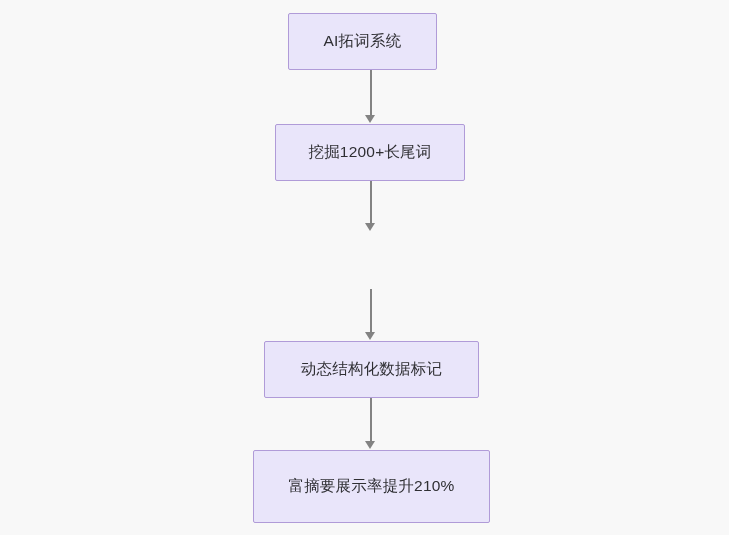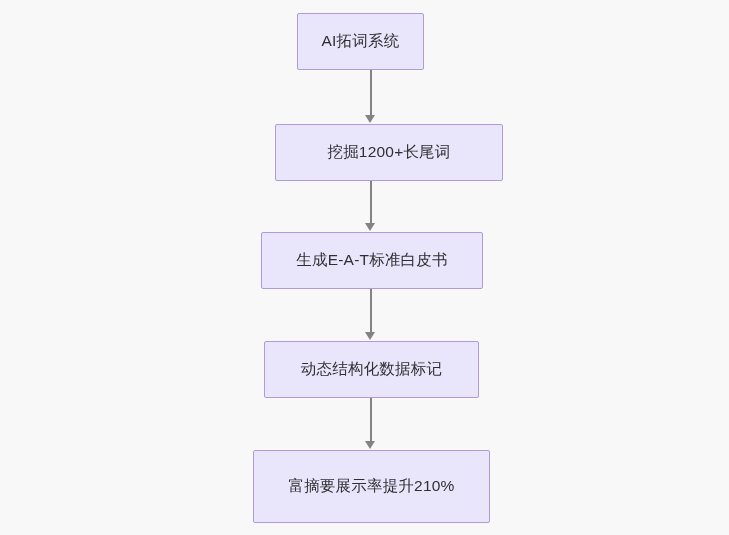--- a/index.html
+++ b/index.html
@@ -57,41 +57,38 @@
     border-left: 5.6px solid transparent;
     border-right: 5.6px solid transparent;
     border-top: 8.5px solid #838383;
   }
 </style>
 </head>
 <body>
 
 <div id="flow-canvas">
 
-  <div class="node" style="left:297px; top:13px; width:127px; height:57px;">
+  <div class="node" style="left:288px; top:13px; width:149px; height:57px;">
     <span class="node-label">AI拓词系统</span>
   </div>
 
   <div class="connector" style="left:365px; top:70px; height:54px;">
     <div class="stem" style="height:46px;"></div>
     <div class="head" style="top:45px;"></div>
   </div>
 
-  <div class="node" style="left:275px; top:124px; width:228px; height:57px;">
+  <div class="node" style="left:275px; top:124px; width:190px; height:57px;">
     <span class="node-label">挖掘1200+长尾词</span>
   </div>
 
   <div class="connector" style="left:365px; top:181px; height:51px;">
     <div class="stem" style="height:43px;"></div>
     <div class="head" style="top:42px;"></div>
   </div>
 
-  <div class="node" style="left:261px; top:232px; width:222px; height:57px;">
-    <span class="node-label">生成E-A-T标准白皮书</span>
-  </div>
 
   <div class="connector" style="left:365px; top:289px; height:52px;">
     <div class="stem" style="height:44px;"></div>
     <div class="head" style="top:43px;"></div>
   </div>
 
   <div class="node" style="left:264px; top:341px; width:215px; height:57px;">
     <span class="node-label">动态结构化数据标记</span>
   </div>
 

